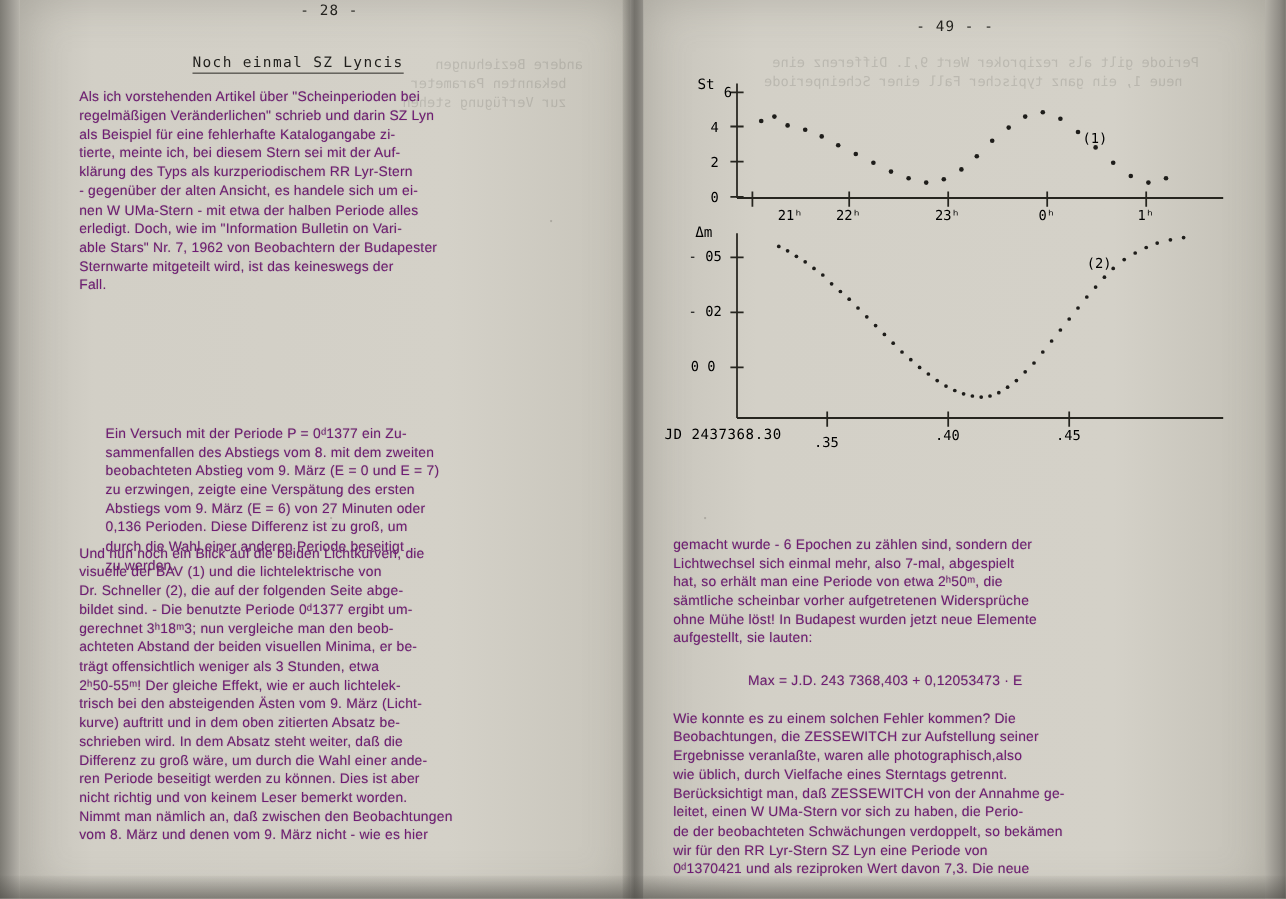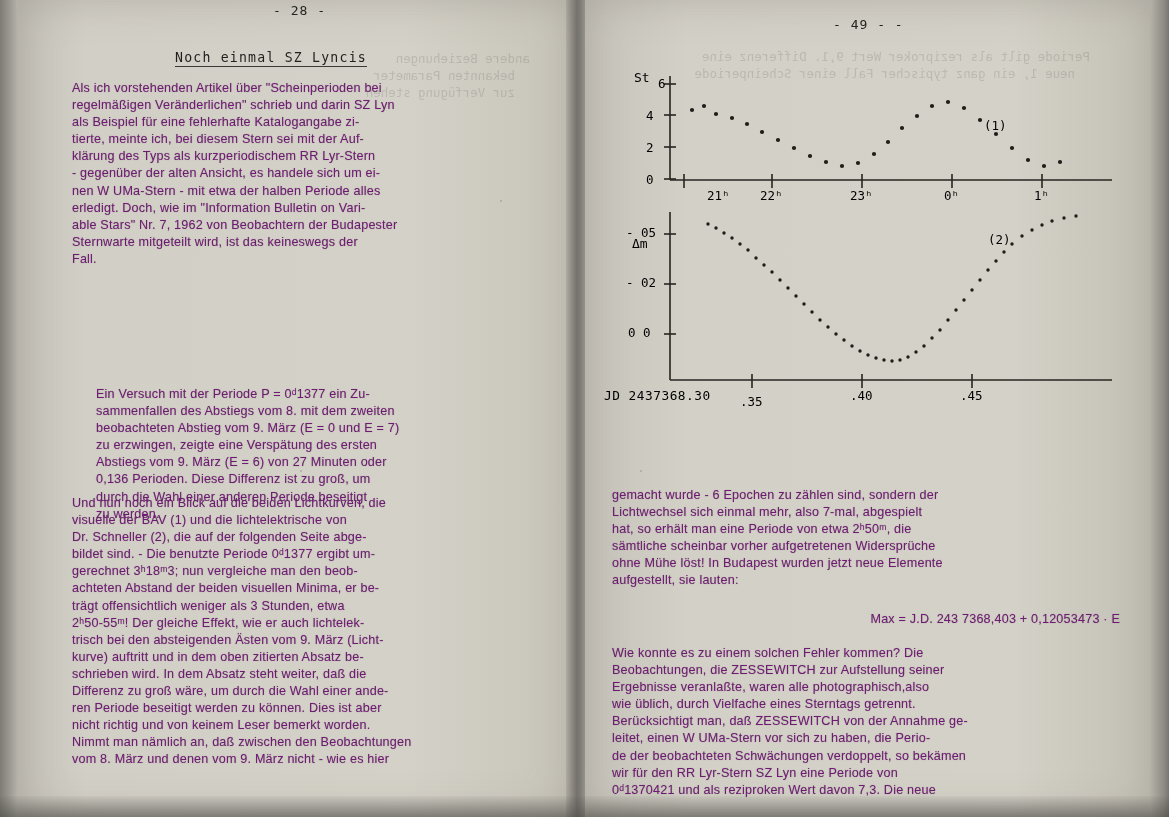--- a/index.html
+++ b/index.html
@@ -298,40 +298,40 @@
     <div class="chartlabel" style="left:34px; top:78px;">2</div>
     <div class="chartlabel" style="left:34px; top:110px;">0</div>
     <div class="chartlabel" style="left:372px; top:56px;">(1)</div>
 
     <div class="chartlabel" style="left:60px; top:126px;margin-left:35px;">21ʰ</div>
     <div class="chartlabel" style="left:148px; top:126px;">22ʰ</div>
     <div class="chartlabel" style="left:238px; top:126px;">23ʰ</div>
     <div class="chartlabel" style="left:332px; top:126px;">0ʰ</div>
     <div class="chartlabel" style="left:422px; top:126px;">1ʰ</div>
 
-    <div class="chartlabel" style="left:20px; top:142px; font-size:13px;margin-top:32px;">Δm</div>
+    <div class="chartlabel" style="left:20px; top:142px; font-size:13px;">Δm</div>
     <div class="chartlabel" style="left:14px; top:163px;">- 05</div>
     <div class="chartlabel" style="left:14px; top:213px;">- 02</div>
     <div class="chartlabel" style="left:16px; top:263px;">0 0</div>
     <div class="chartlabel" style="left:376px; top:170px;">(2)</div>
 
     <div class="chartlabel" style="left:-8px; top:326px; font-size:12.8px; letter-spacing:0.5px;">JD 2437368.30</div>
     <div class="chartlabel" style="left:128px; top:332px;">.35</div>
     <div class="chartlabel" style="left:238px; top:326px;">.40</div>
     <div class="chartlabel" style="left:348px; top:326px;">.45</div>
   </div>
 
   <div class="txt" style="left:612px; top:487px; width:512px;">gemacht wurde - 6 Epochen zu zählen sind, sondern der
 Lichtwechsel sich einmal mehr, also 7-mal, abgespielt
 hat, so erhält man eine Periode von etwa 2ʰ50ᵐ, die
 sämtliche scheinbar vorher aufgetretenen Widersprüche
 ohne Mühe löst! In Budapest wurden jetzt neue Elemente
 aufgestellt, sie lauten:</div>
 
-  <div class="txt" style="left:680px; top:611px; width:440px;text-align:right;">Max = J.D. 243 7368,403 + 0,12053473 · E</div>
+  <div class="txt" style="left:680px; top:611px; width:440px;">Max = J.D. 243 7368,403 + 0,12053473 · E</div>
 
   <div class="txt" style="left:612px; top:645px; width:516px;">Wie konnte es zu einem solchen Fehler kommen? Die
 Beobachtungen, die ZESSEWITCH zur Aufstellung seiner
 Ergebnisse veranlaßte, waren alle photographisch,also
 wie üblich, durch Vielfache eines Sterntags getrennt.
 Berücksichtigt man, daß ZESSEWITCH von der Annahme ge-
 leitet, einen W UMa-Stern vor sich zu haben, die Perio-
 de der beobachteten Schwächungen verdoppelt, so bekämen
 wir für den RR Lyr-Stern SZ Lyn eine Periode von
 0ᵈ1370421 und als reziproken Wert davon 7,3. Die neue</div>

